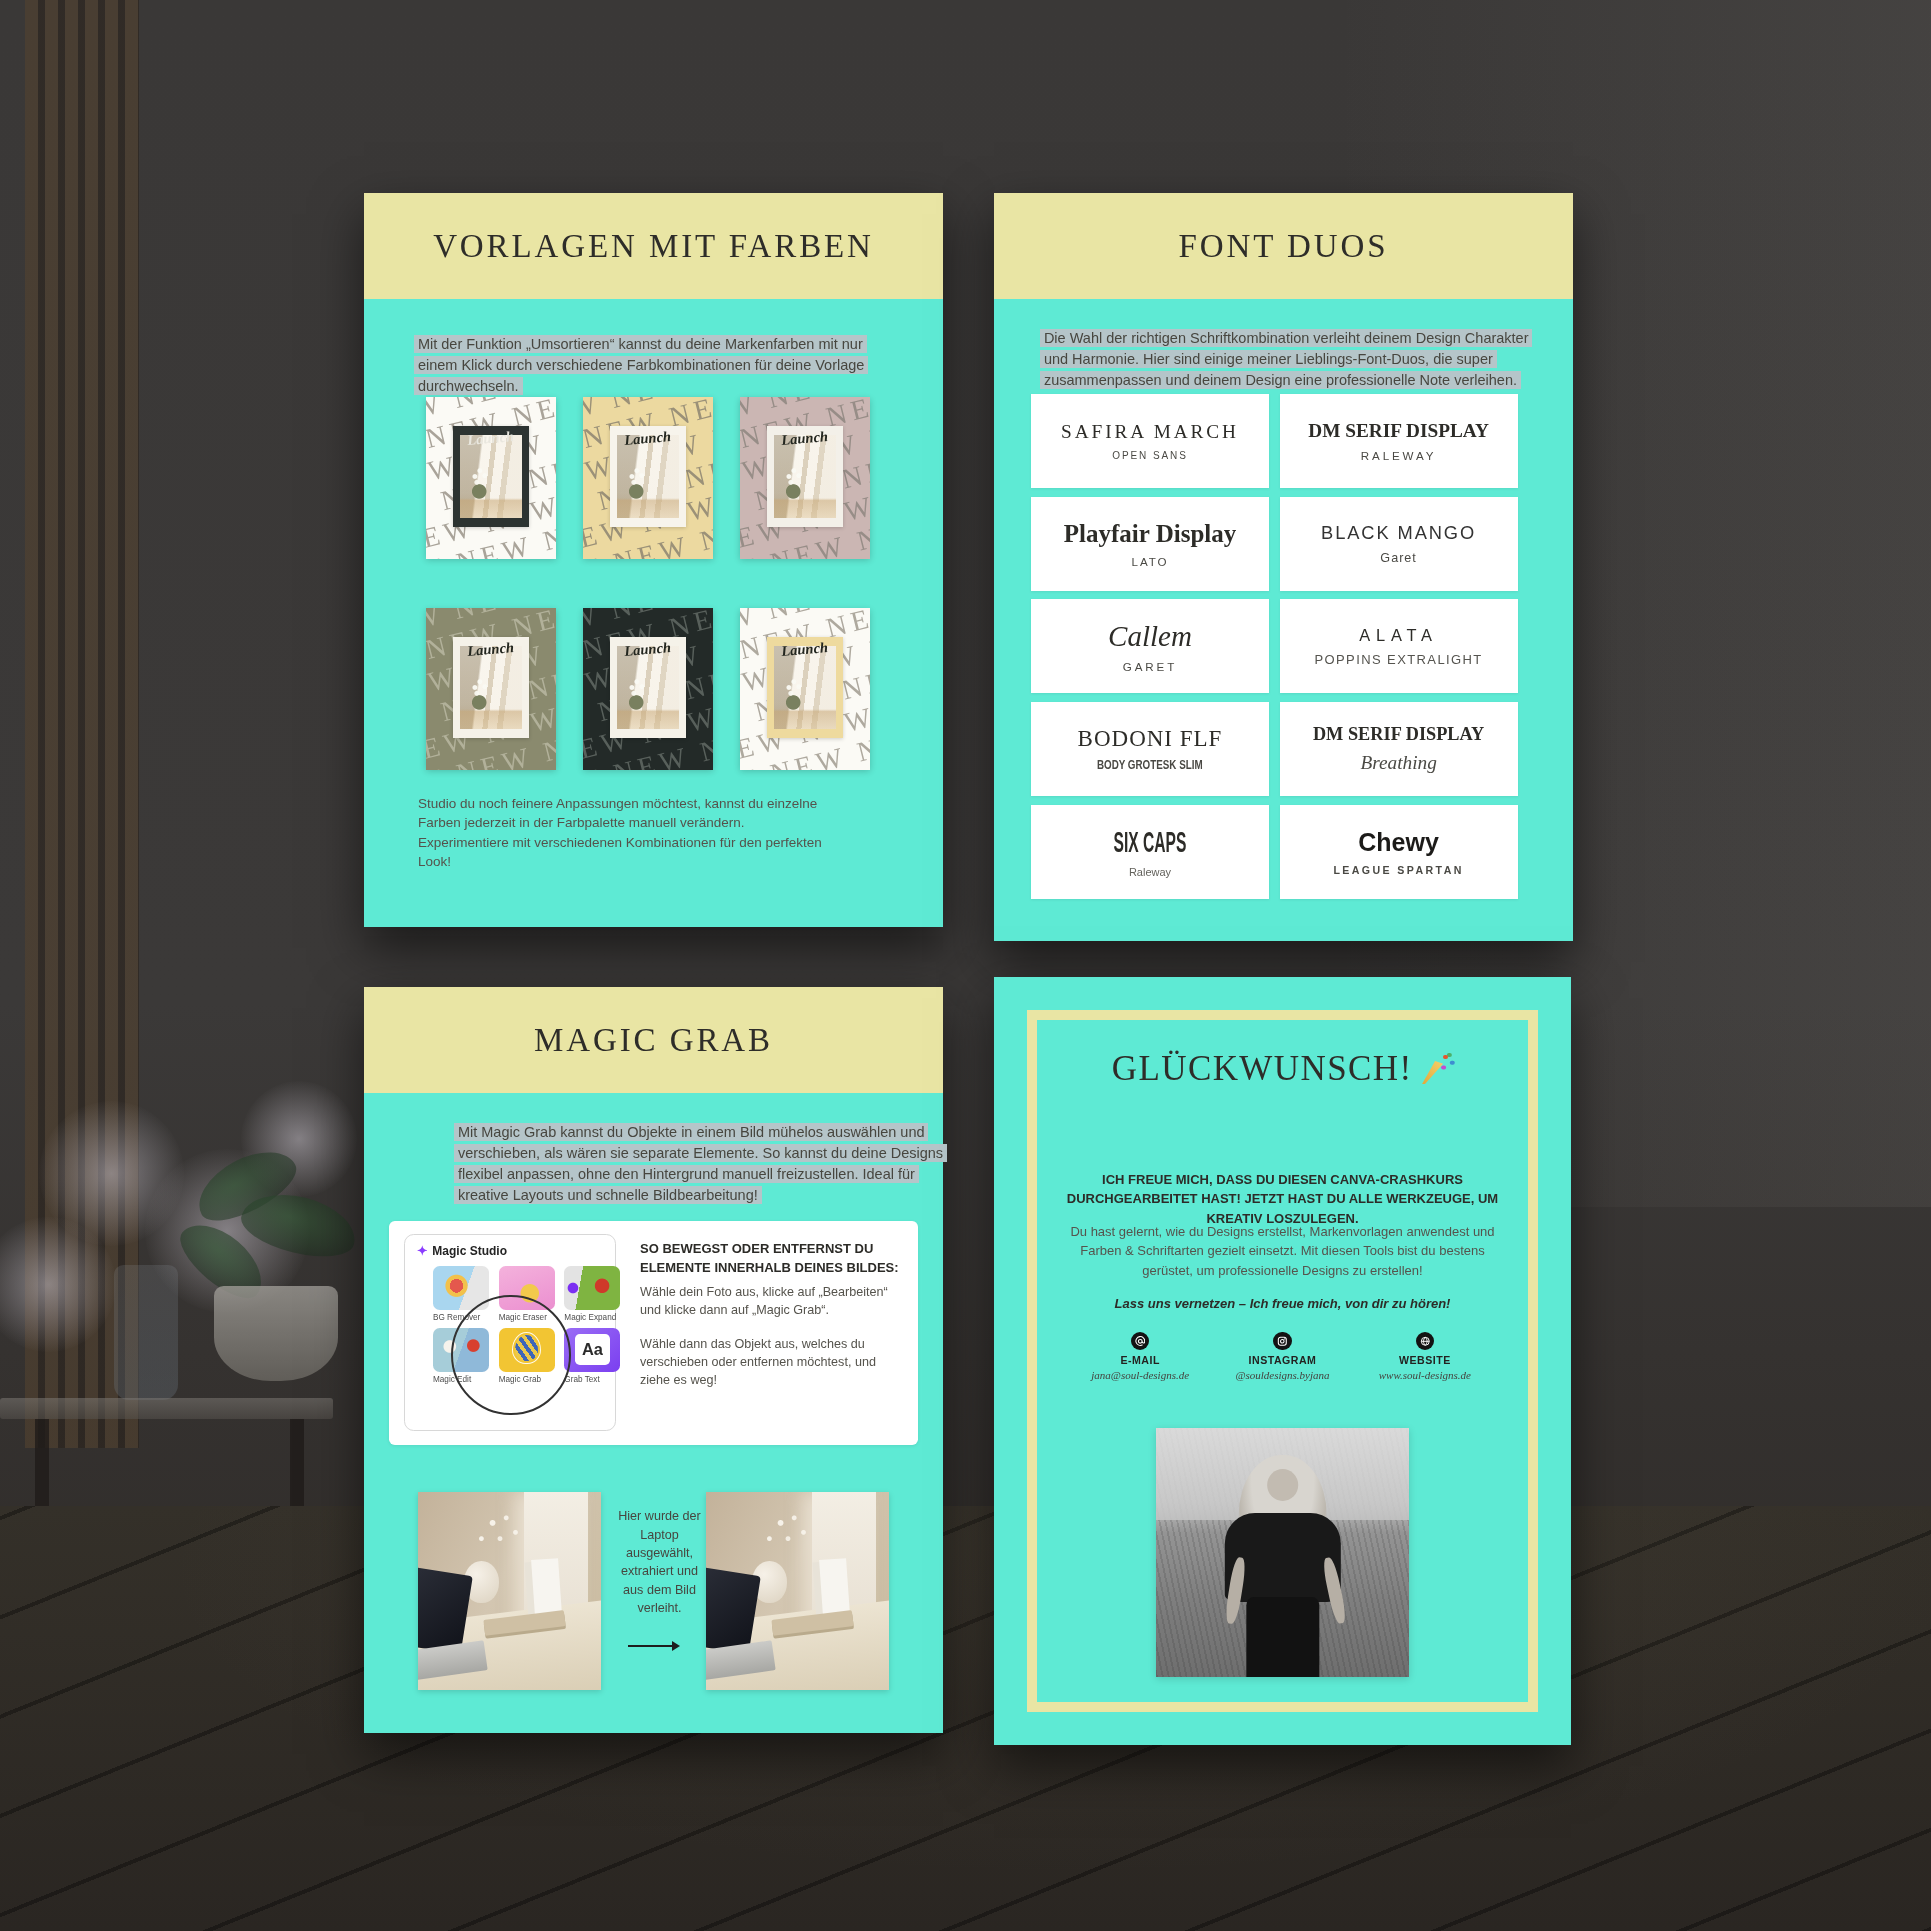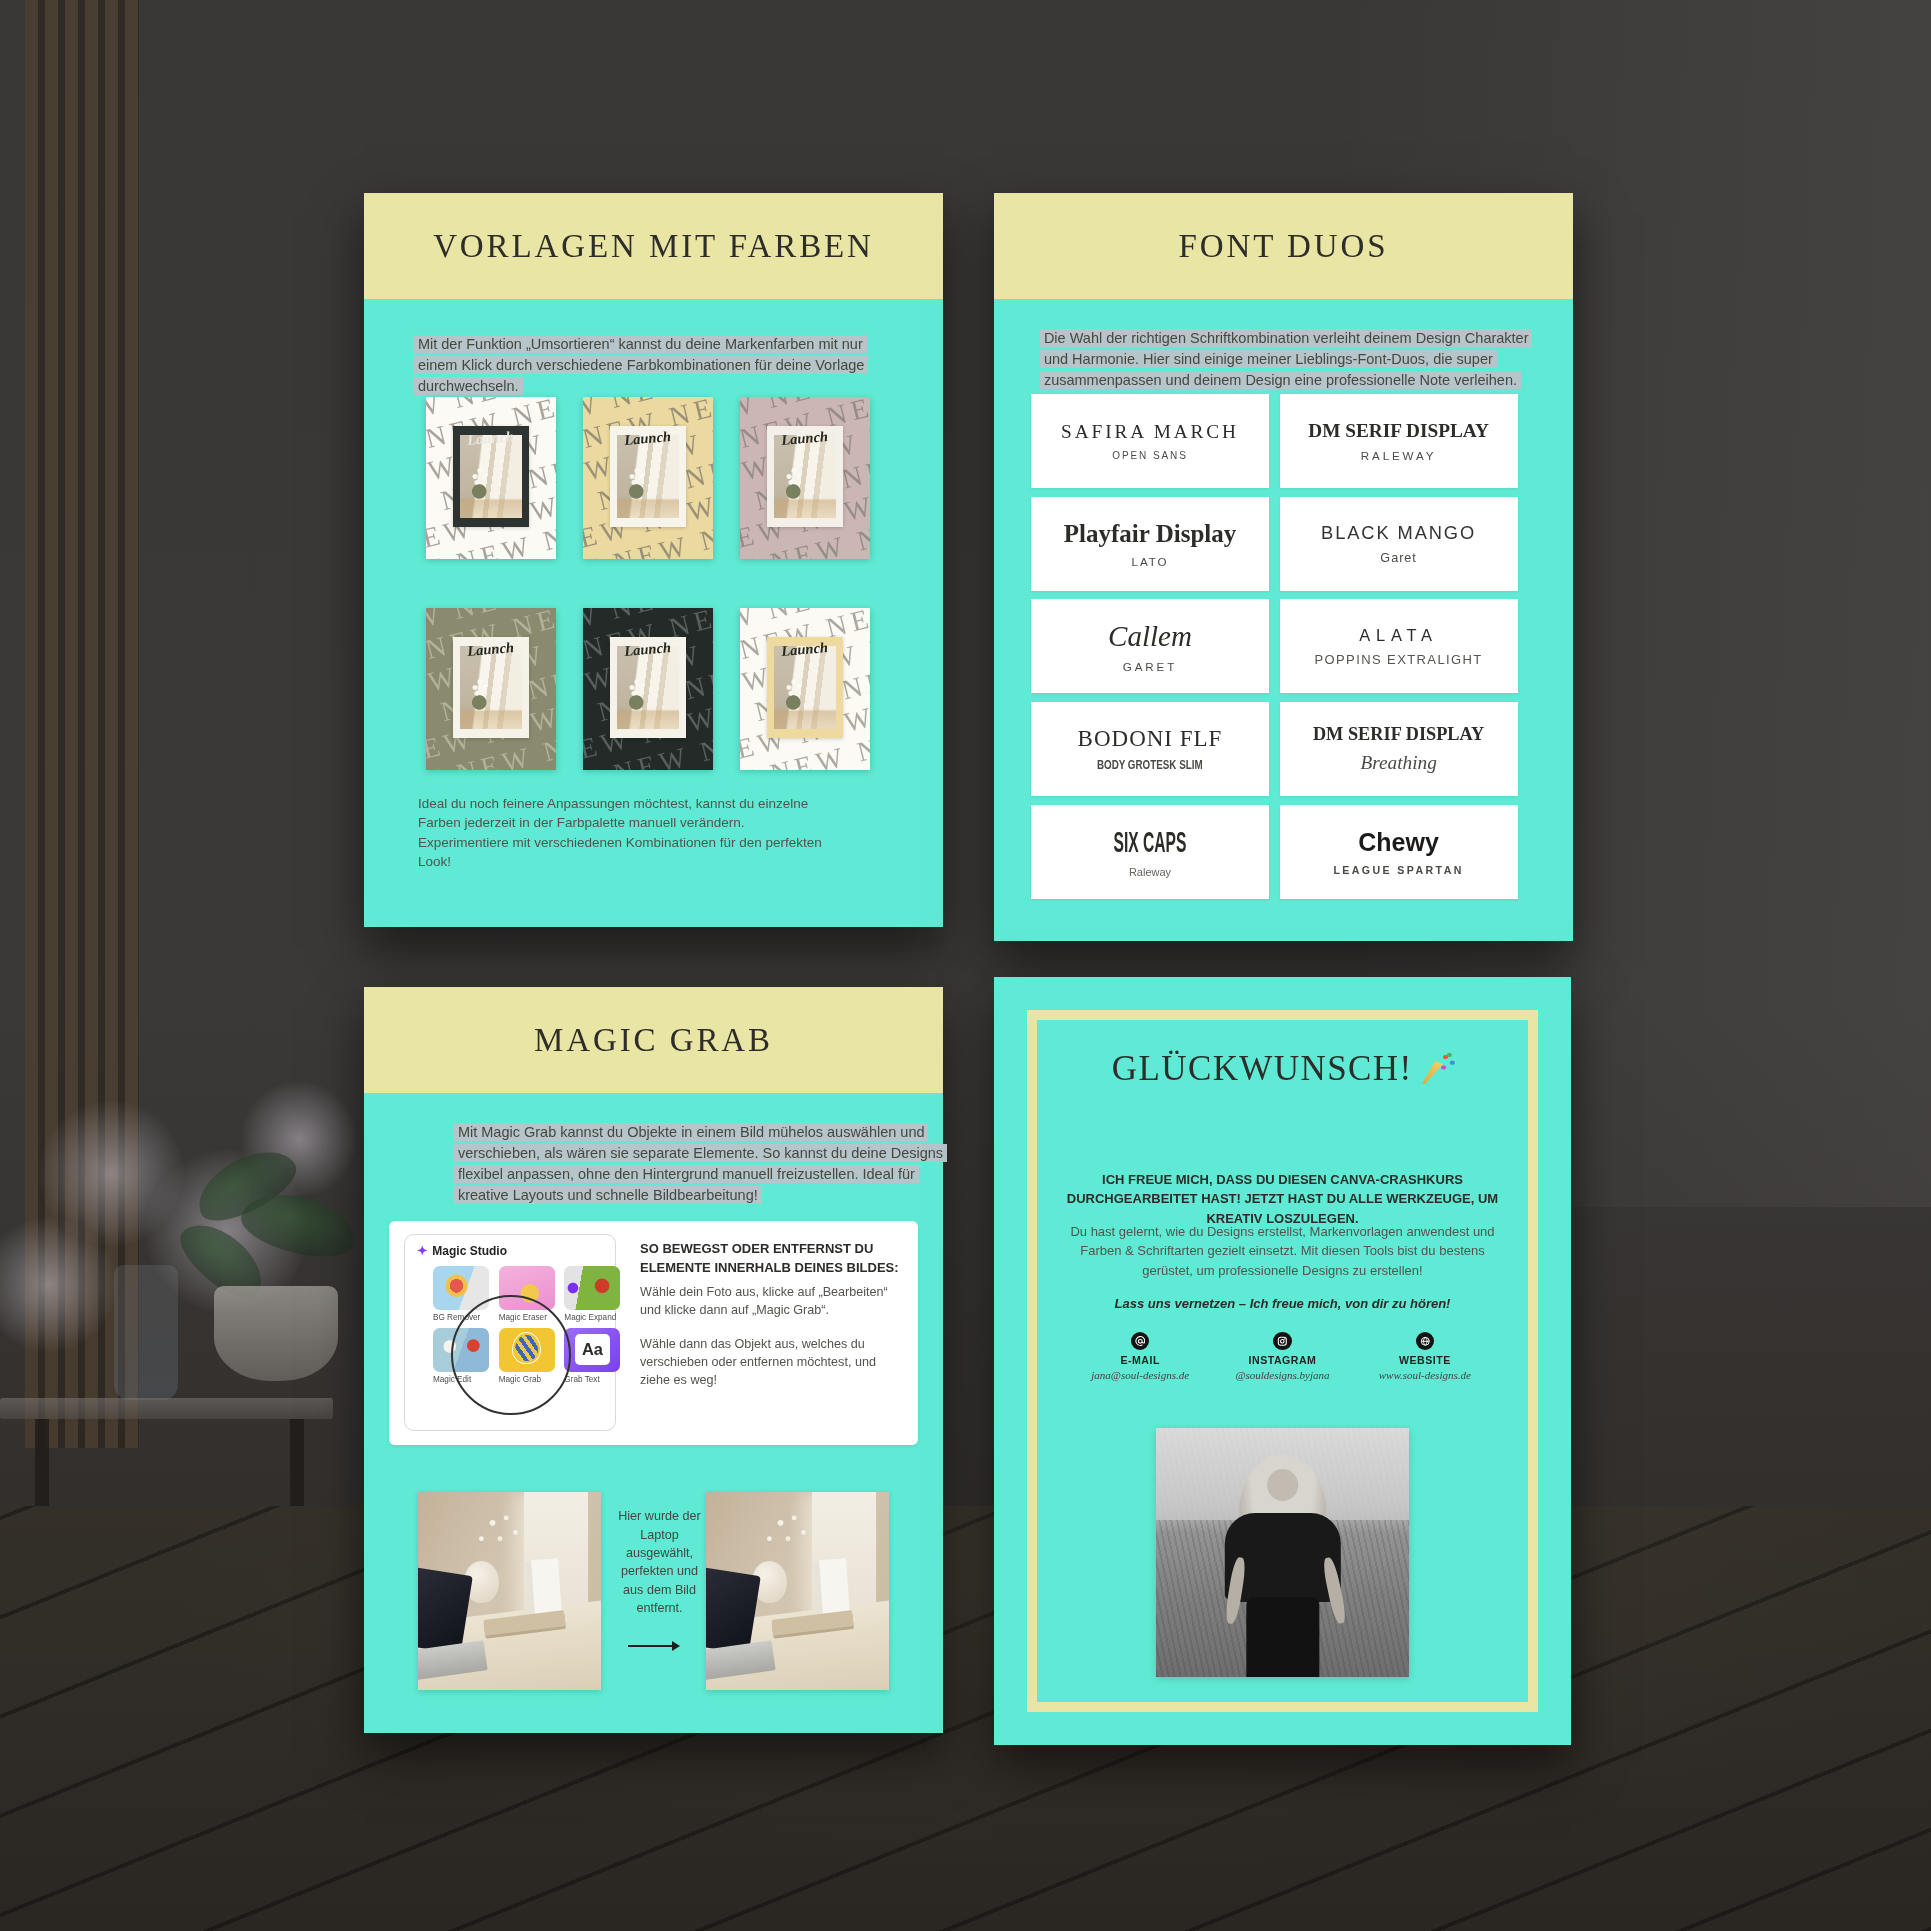--- a/index.html
+++ b/index.html
@@ -325,21 +325,21 @@
           <div style="margin-left:0px">NEW NEW NEW NEW </div>
           <div style="margin-left:-37px">NEW NEW NEW NEW </div>
           <div style="margin-left:0px">NEW NEW NEW NEW </div>
         </div>
         <div class="tpl-frame" style="background: rgb(238, 218, 158);">
           <div class="tpl-photo"></div>
           <div class="launch" style="color: rgb(35, 38, 31);">Launch</div>
         </div>
       </div>
     </div>
-  <p class="plain-par" style="left:54px;top:601px;width:415px;margin:0;">Ideal du noch feinere Anpassungen möchtest, kannst du einzelne Farben jederzeit in der Farbpalette manuell verändern. Experimentiere mit verschiedenen Kombinationen für den perfekten Look!</p>
+  <p class="plain-par" style="left:54px;top:601px;width:415px;margin:0;">Studio du noch feinere Anpassungen möchtest, kannst du einzelne Farben jederzeit in der Farbpalette manuell verändern. Experimentiere mit verschiedenen Kombinationen für den perfekten Look!</p>
 </section>
 
 <section class="page" style="left:994px;top:193px;width:579px;height:748px;">
   <div class="band">
     <div class="band-title">FONT DUOS</div>
   </div>
   <p class="hl-par" style="left:46px;top:135px;width:494px;margin:0;">
     <span class="hl">Die Wahl der richtigen Schriftkombination verleiht deinem Design Charakter und Harmonie. Hier sind einige meiner Lieblings-Font-Duos, die super zusammenpassen und deinem Design eine professionelle Note verleihen.</span>
   </p>
   <div class="duo-grid" id="duo-grid">
@@ -443,21 +443,21 @@
     <div class="desk-scene" style="left:0;">
       <div class="ds-window"></div>
       <div class="ds-branch"></div>
       <div class="ds-desk"></div>
       <div class="ds-vase"></div>
       <div class="ds-books"></div>
       <div class="ds-book"></div>
       <div class="ds-laptop-screen"></div>
       <div class="ds-laptop-base"></div>
     </div>
-    <div class="ba-caption">Hier wurde der Laptop ausgewählt, perfekten und aus dem Bild entfernt.</div>
+    <div class="ba-caption">Hier wurde der Laptop ausgewählt, extrahiert und aus dem Bild verleiht.</div>
     <div class="arrow-right"></div>
     <div class="desk-scene" style="left:288px;">
       <div class="ds-window"></div>
       <div class="ds-branch"></div>
       <div class="ds-desk"></div>
       <div class="ds-vase"></div>
       <div class="ds-books"></div>
       <div class="ds-book"></div>
       <div class="ds-laptop-screen"></div>
       <div class="ds-laptop-base"></div>

